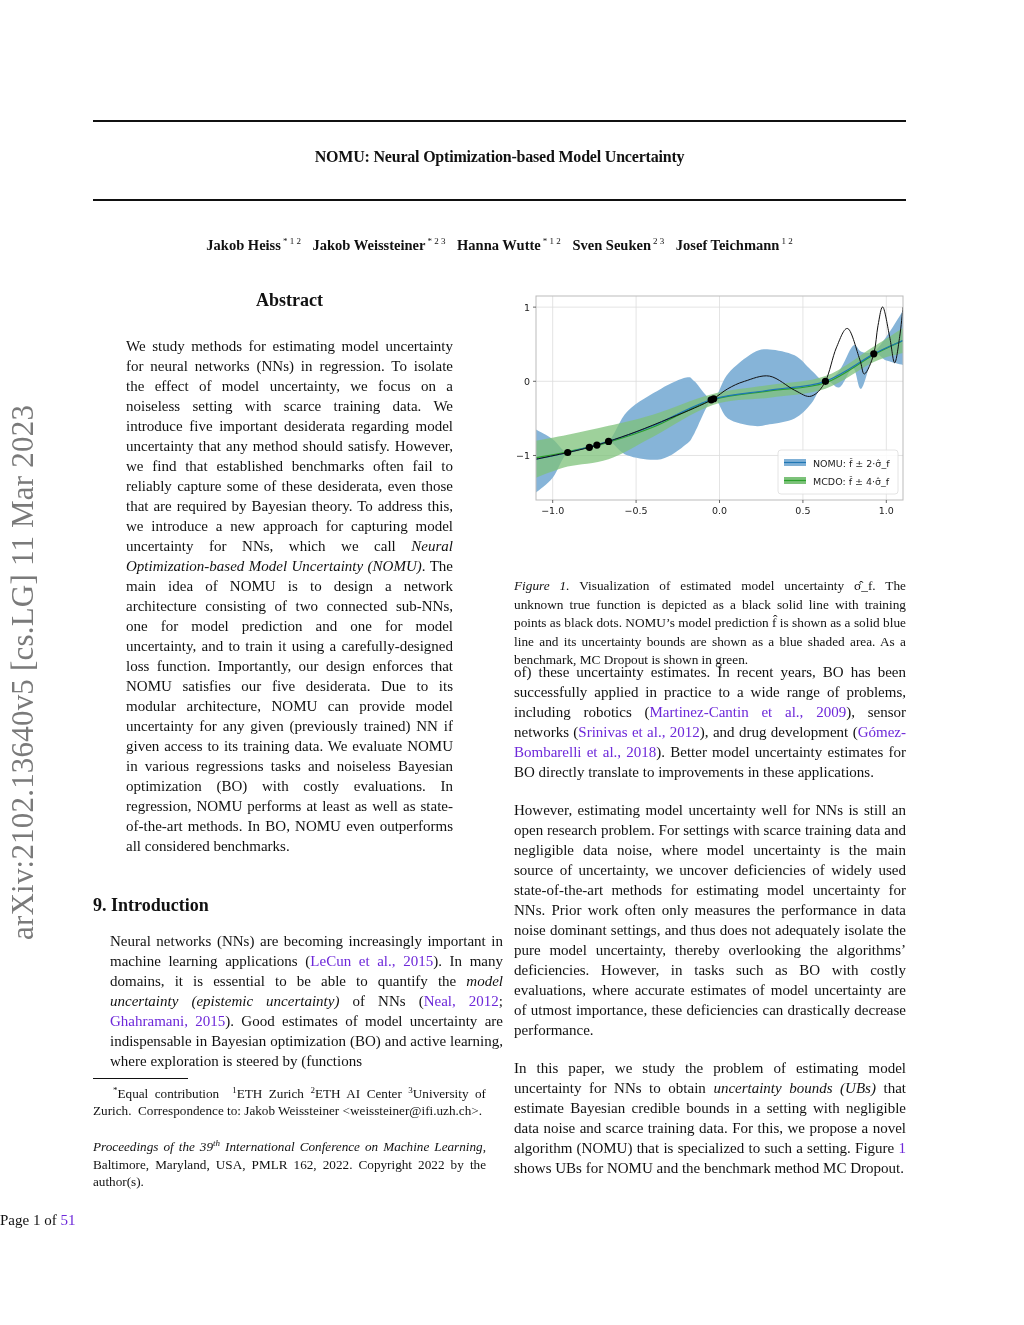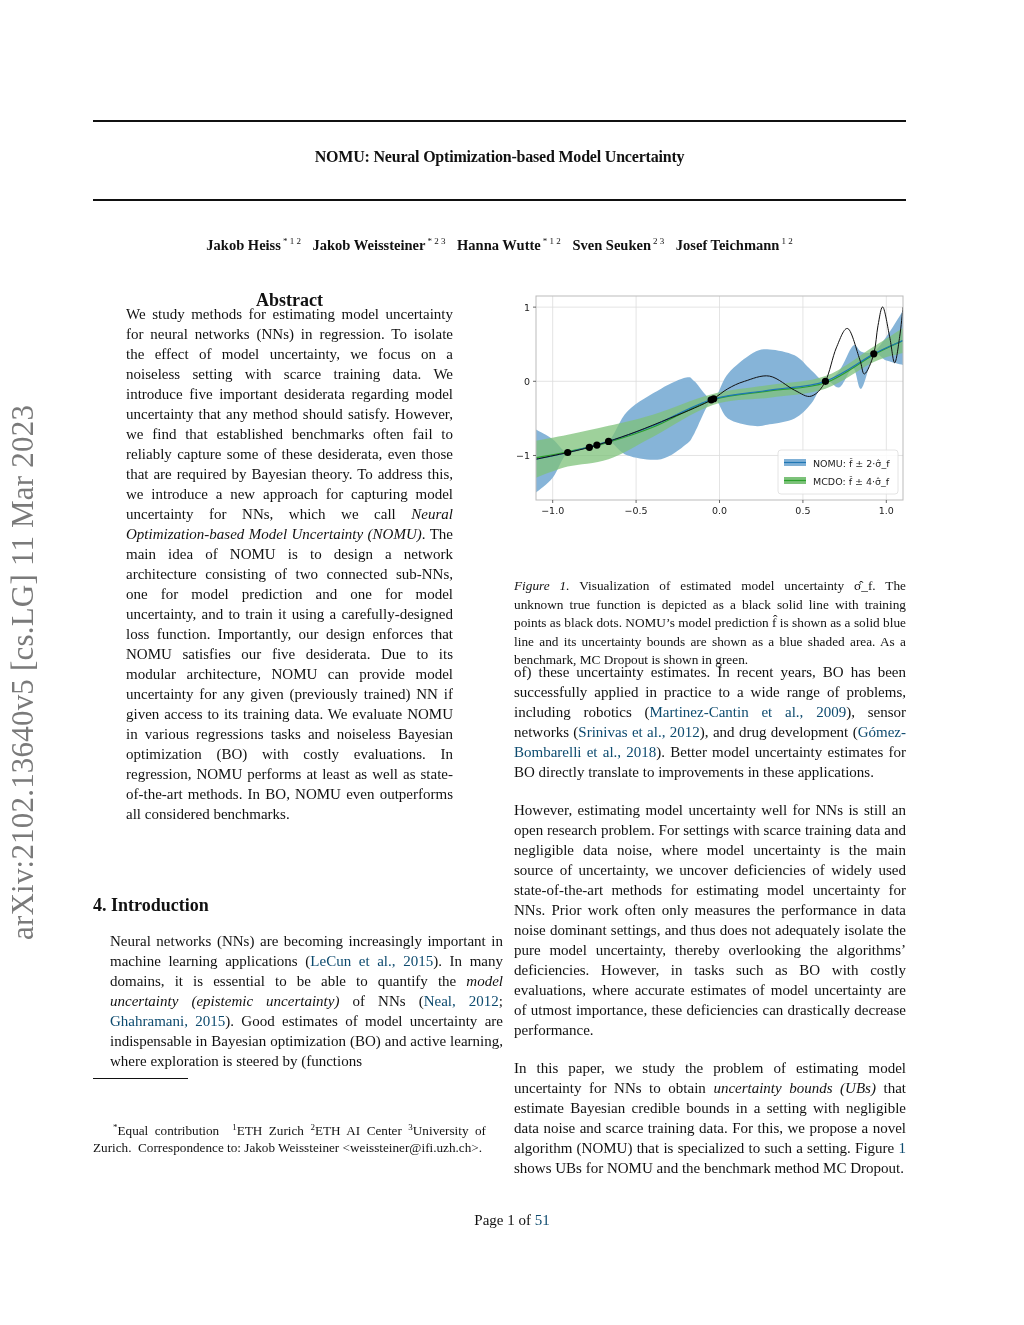--- a/index.html
+++ b/index.html
@@ -14,36 +14,36 @@
              font-size: 14.5px; font-weight: bold; }
   #authors .author { margin: 0 4px; white-space: nowrap; }
   #authors sup { font-weight: normal; font-size: 9px; margin-left: 2px; }
   #arxiv-stamp { position: absolute; left: 5px; top: 940px; transform-origin: left top;
                  transform: rotate(-90deg); font-size: 31px; color: #7a7a7a; white-space: nowrap;
                  letter-spacing: 0.2px; }
   .col { position: absolute; font-size: 15px; line-height: 20px; text-align: justify; }
   .col p { margin: 0; }
   #abstract-heading { position: absolute; top: 290px; left: 93px; width: 393px; text-align: center;
                       font-size: 18px; font-weight: bold; }
-  #abstract { top: 304px; left: 126px; width: 327px; font-family: Liberation Serif, serif; }
+  #abstract { top: 336px; left: 126px; width: 327px; font-family: Liberation Serif, serif; }
   #intro-heading { position: absolute; top: 895px; left: 93px; font-size: 18px; font-weight: bold; }
   #intro { top: 931px; left: 110px; width: 393px; }
   #footnote-rule { position: absolute; top: 1078px; left: 93px; width: 95px; height: 1px; background: #111; }
-  #footnotes { position: absolute; top: 1082px; left: 93px; width: 393px; font-size: 13.2px; line-height: 17px; text-align: justify; margin-top: 37px; }
+  #footnotes { position: absolute; top: 1082px; left: 93px; width: 393px; font-size: 13.2px; line-height: 17px; text-align: justify; }
   #footnotes p { margin: 0; }
   #footnotes .indent { text-indent: 20px; }
   #footnotes .proc { margin-top: 16px; }
   #footnotes sup { font-size: 9px; }
-  .cite { color: #0c4a6e; }
+  .cite { color: #6d28d9; }
   i, em { font-style: italic; }
   #figure { position: absolute; top: 292px; left: 510px; width: 400px; height: 225px; }
   #fig-caption { position: absolute; top: 533px; left: 514px; width: 392px; font-size: 13.3px; line-height: 18.5px; text-align: justify; margin-top: 44px; }
   #right-col { top: 662px; left: 514px; width: 392px; }
   #right-col p + p { margin-top: 18px; }
-  #page-footer { position: absolute; top: 1212px; left: 0; width: 1024px; text-align: center; font-size: 15px; }
+  #page-footer { position: absolute; top: 1212px; left: 0; width: 1024px; font-size: 15px; }
   .tick-label { font-family: "DejaVu Sans", sans-serif; font-size: 9.5px; fill: #222; }
   .legend-text { font-family: "DejaVu Sans", sans-serif; font-size: 9.5px; fill: #222; }
 </style>
 </head>
 <body>
 
 <div class="rule" id="rule-top"></div>
 <div id="title">NOMU: Neural Optimization-based Model Uncertainty</div>
 <div class="rule" id="rule-bottom"></div>
 
@@ -55,28 +55,29 @@
   <span class="author"><span>Josef Teichmann</span><sup>1 2</sup></span>
 </div>
 
 <div id="arxiv-stamp">arXiv:2102.13640v5  [cs.LG]  11 Mar 2023</div>
 
 <div id="abstract-heading">Abstract</div>
 <div class="col" id="abstract">
   <p><span>We study methods for estimating model uncertainty for neural networks (NNs) in regression. To isolate the effect of model uncertainty, we focus on a noiseless setting with scarce training data. We introduce five important desiderata regarding model uncertainty that any method should satisfy. However, we find that established benchmarks often fail to reliably capture some of these desiderata, even those that are required by Bayesian theory. To address this, we introduce a new approach for capturing model uncertainty for NNs, which we call </span><i>Neural Optimization-based Model Uncertainty (NOMU)</i><span>. The main idea of NOMU is to design a network architecture consisting of two connected sub-NNs, one for model prediction and one for model uncertainty, and to train it using a carefully-designed loss function. Importantly, our design enforces that NOMU satisfies our five desiderata. Due to its modular architecture, NOMU can provide model uncertainty for any given (previously trained) NN if given access to its training data. We evaluate NOMU in various regressions tasks and noiseless Bayesian optimization (BO) with costly evaluations. In regression, NOMU performs at least as well as state-of-the-art methods. In BO, NOMU even outperforms all considered benchmarks.</span></p>
 </div>
 
-<div id="intro-heading">4. Introduction</div>
+<div id="intro-heading">9. Introduction</div>
 <div class="col" id="intro">
   <p><span>Neural networks (NNs) are becoming increasingly important in machine learning applications (</span><a class="cite">LeCun et al., 2015</a><span>). In many domains, it is essential to be able to quantify the </span><i>model uncertainty (epistemic uncertainty)</i><span> of NNs (</span><a class="cite">Neal, 2012</a><span>; </span><a class="cite">Ghahramani, 2015</a><span>). Good estimates of model uncertainty are indispensable in Bayesian optimization (BO) and active learning, where exploration is steered by (functions</span></p>
 </div>
 
 <div id="footnote-rule"></div>
 <div id="footnotes">
   <p class="indent"><sup>*</sup><span>Equal contribution</span>&nbsp; <sup>1</sup><span>ETH Zurich</span> <sup>2</sup><span>ETH AI Center</span> <sup>3</sup><span>University of Zurich.</span>&nbsp; <span>Correspondence to: Jakob Weissteiner &lt;weissteiner@ifi.uzh.ch&gt;.</span></p>
+  <p class="proc"><i>Proceedings of the 39</i><sup><i>th</i></sup><i> International Conference on Machine Learning</i><span>, Baltimore, Maryland, USA, PMLR 162, 2022. Copyright 2022 by the author(s).</span></p>
 </div>
 
 <div id="figure">
   <svg id="chart-svg" width="400" height="225" xmlns="http://www.w3.org/2000/svg">
     <g id="grid-layer">
         <rect x="26" y="4" width="367" height="204" fill="#ffffff"></rect>
         <line x1="42.681818181818194" x2="42.681818181818194" y1="4" y2="208" stroke="#dddddd" stroke-width="0.8"></line>
         <line x1="126.09090909090911" x2="126.09090909090911" y1="4" y2="208" stroke="#dddddd" stroke-width="0.8"></line>
         <line x1="209.5" x2="209.5" y1="4" y2="208" stroke="#dddddd" stroke-width="0.8"></line>
         <line x1="292.90909090909093" x2="292.90909090909093" y1="4" y2="208" stroke="#dddddd" stroke-width="0.8"></line>

